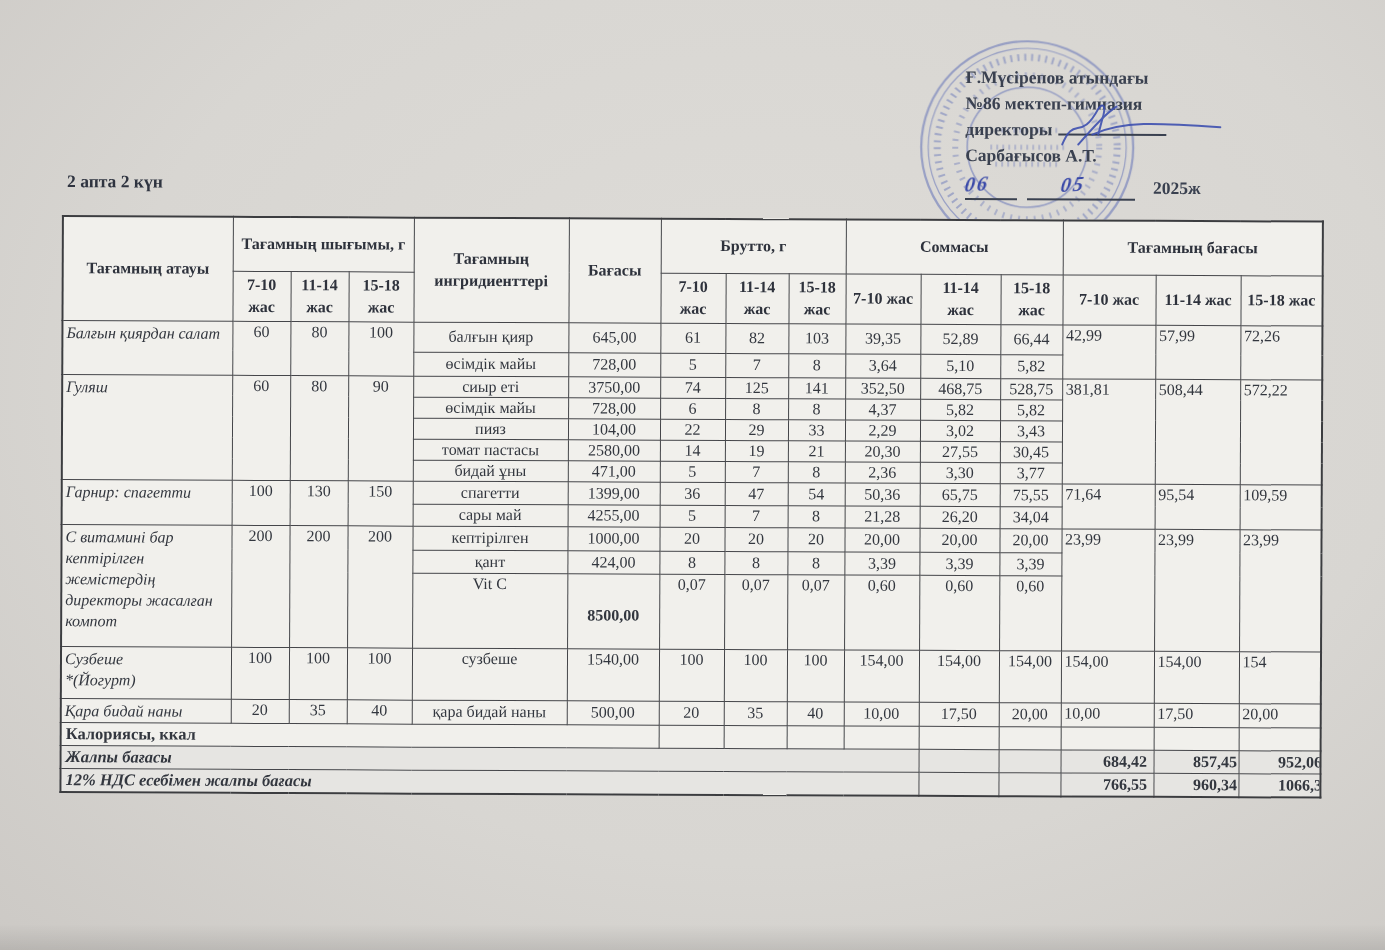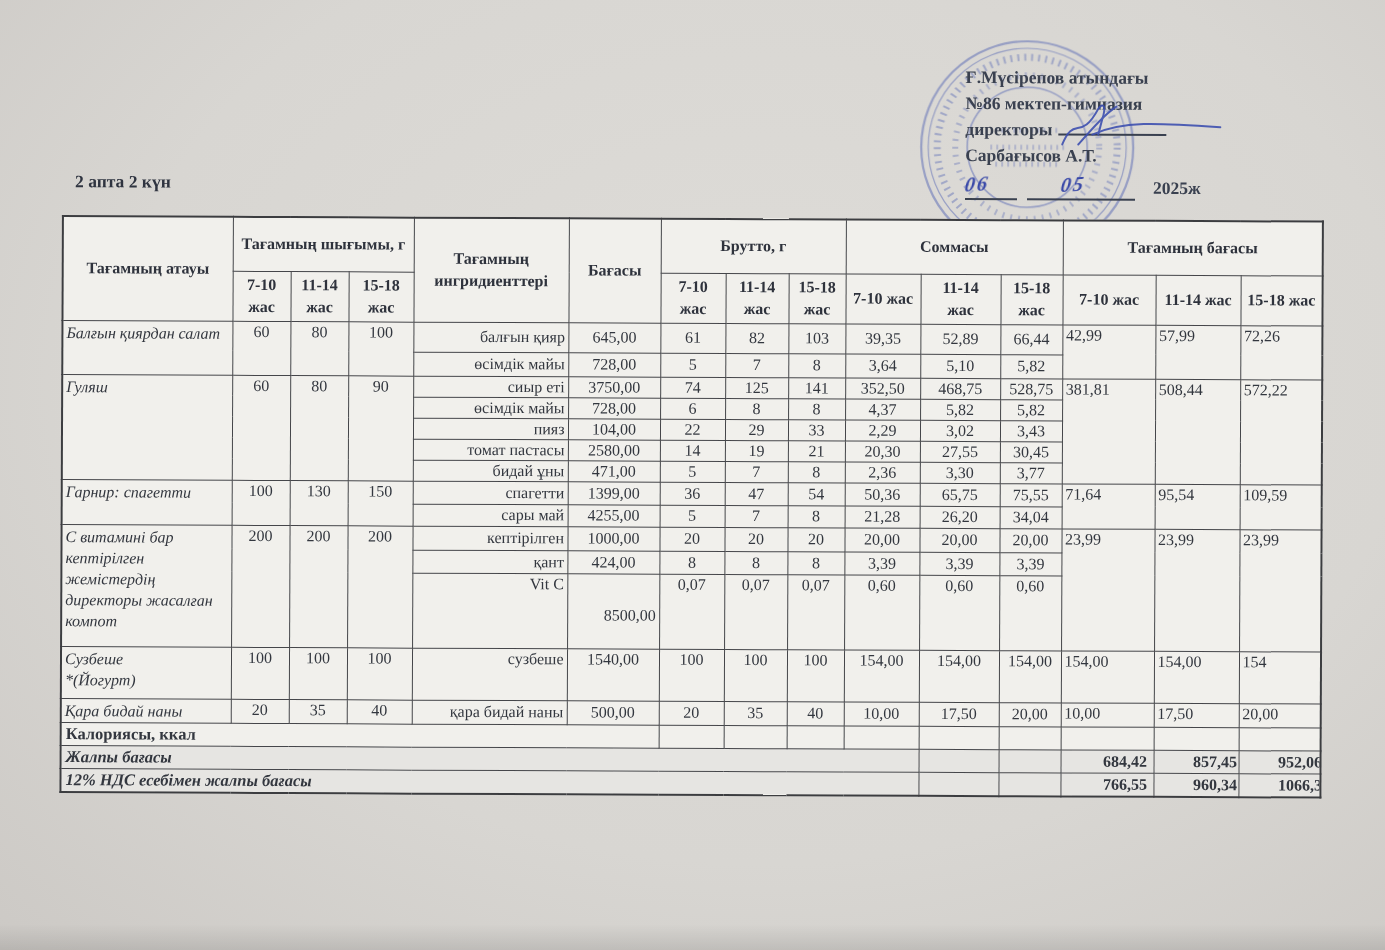--- a/index.html
+++ b/index.html
@@ -43,47 +43,47 @@
   .date-seg.seg2{ width:108px; margin-left:10px; }
   .hw{ font-style:italic; color:#3848a8; font-size:20px; line-height:20px;
        display:inline-block; transform:skewX(-12deg) rotate(-4deg);
        letter-spacing:2px; filter:blur(0.2px); }
   .seg2 .hw{ margin-left:34px; }
   .year-label{ margin-left:18px; }
   .signature-svg{ position:absolute; left:1052px; top:96px; width:176px; height:50px; }
 
   .week-label{
     position:absolute; left:67px; top:171px;
-    font-weight:bold; font-size:17.5px; color:#2f3440;margin-left:8px;
+    font-weight:bold; font-size:17.5px; color:#2f3440;
   }
 
   
   .menu-table-wrap{ position:absolute; left:62px; top:215px; }
   table.menu{
     border-collapse:collapse; table-layout:fixed; width:1260px;
     background:#f1f0ec; font-size:16px; color:#33373f;
   }
   table.menu th, table.menu td{
     border:1px solid #45464a; padding:1px 3px; overflow:hidden;
   }
   table.menu{ border:2px solid #3c3d40; }
   thead th{ font-weight:bold; text-align:center; vertical-align:middle;
             font-size:16px; line-height:22px; color:#2e323c; }
   thead tr.h1 th{ height:54px; }
   thead tr.h2 th{ height:50px; padding:2px 6px; }
   thead th.price-age{ padding:2px 13px; }
   thead th.price-age.first{ white-space:nowrap; padding:2px 2px; }
 
   td.name{ text-align:left; vertical-align:top; white-space:pre-line; line-height:21px; padding-left:4px;font-style:italic; }
-  td.ing{ text-align:right; vertical-align:middle; padding-left:5px; line-height:18px; }
+  td.ing{ text-align:center; vertical-align:middle; padding-left:5px; line-height:18px; }
   td.num{ text-align:center; vertical-align:middle; }
   td.top{ vertical-align:top; padding-top:2px; }
   td.dishprice{ vertical-align:top; padding-top:5px; }
   tr.toprow td{ vertical-align:top; }
-  td.vitc{ vertical-align:bottom !important; padding-bottom:24px !important; text-align:right; }
+  td.vitc{ vertical-align:bottom !important; padding-bottom:24px !important; text-align:center;font-weight:bold; }
 
   tr.kcal-row{ height:20px; }
   tr.kcal-row td.flabel{ font-weight:bold; text-align:left; padding-left:4px; font-size:16.5px; }
   tr.total-row{ height:22px; background:#e6e5e2; }
   tr.total-row td.flabel{ font-weight:bold; font-style:italic; text-align:left; padding-left:4px; font-size:16.5px; }
   tr.total-row td.fval{ font-weight:bold; text-align:right; padding-right:6px;padding-left:39px; }
 </style>
 </head>
 <body>
 

